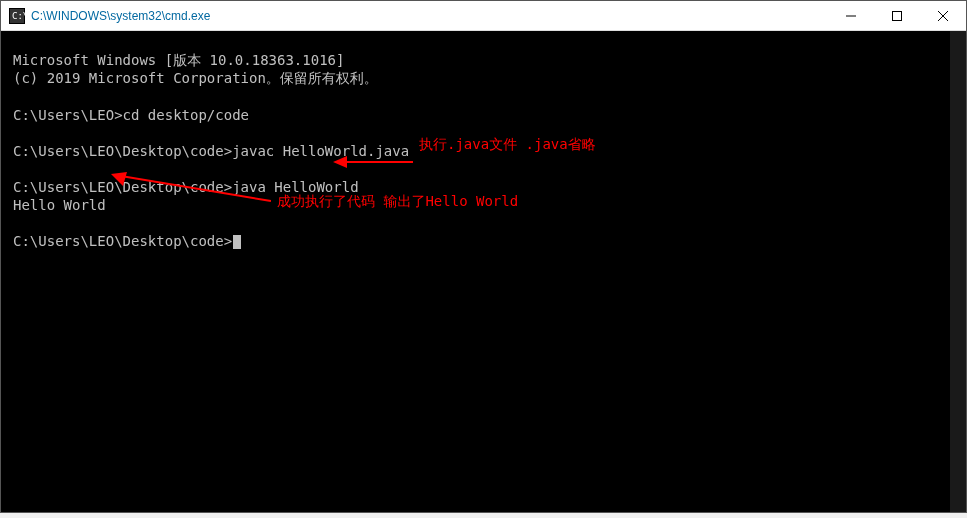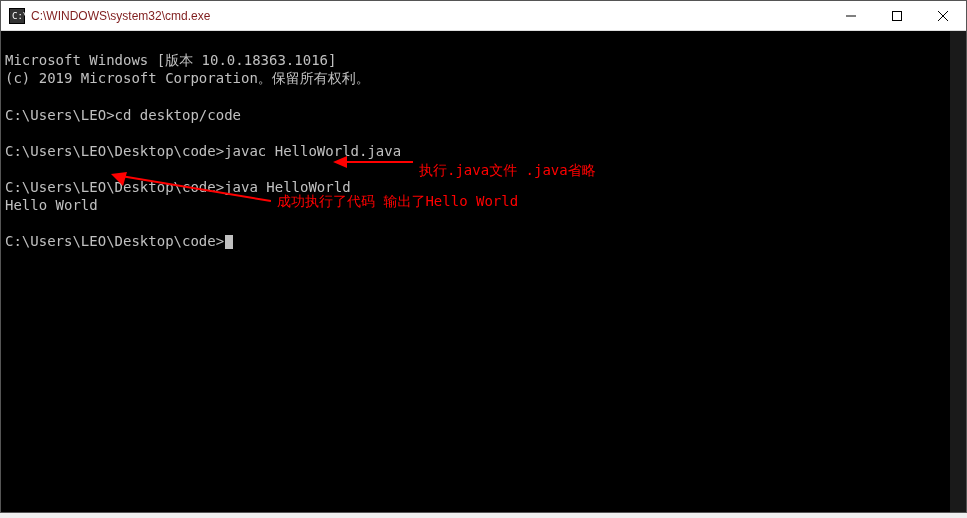--- a/index.html
+++ b/index.html
@@ -33,21 +33,21 @@
       height: 16px;
       margin-left: 8px;
       margin-right: 6px;
       display: inline-flex;
       align-items: center;
       justify-content: center;
     }
     .title-text {
       font-family: "Segoe UI", sans-serif;
       font-size: 12px;
-      color: #7f1d1d;
+      color: #0369a1;
       flex: 1;
     }
     .window-controls {
       display: flex;
       height: 100%;
     }
     .win-btn {
       width: 46px;
       height: 100%;
       display: flex;
@@ -57,21 +57,21 @@
       font-size: 10px;
       color: #000;
       cursor: pointer;
     }
     .terminal-body {
       background: #000;
       color: #c0c0c0;
       font-family: "NSimSun", "SimSun", "Consolas", monospace;
       font-size: 14px;
       line-height: 1.3;
-      padding: 2px 4px;
+      padding: 2px 12px;
       height: calc(100% - 30px);
       white-space: pre;
       position: relative;
     }
     .line {
       display: block;
       min-height: 18px;
     }
     .cursor {
       display: inline-block;
@@ -148,21 +148,21 @@
   </div>
 
   <div class="terminal-body">
 <span class="line">Microsoft Windows [版本 10.0.18363.1016]</span><span class="line">(c) 2019 Microsoft Corporation。保留所有权利。</span><span class="line"></span><span class="line"><span>C:\Users\LEO&gt;</span><span>cd desktop/code</span></span><span class="line"></span><span class="line"><span>C:\Users\LEO\Desktop\code&gt;</span><span>javac HelloWorld.java</span></span><span class="line"></span><span class="line"><span>C:\Users\LEO\Desktop\code&gt;</span><span>java HelloWorld</span></span><span class="line">Hello World</span><span class="line"></span><span class="line"><span>C:\Users\LEO\Desktop\code&gt;</span><span class="cursor"></span></span>
 
     
     <svg class="arrow" style="left:332px; top:123px;" width="80" height="16">
       <line x1="80" y1="8" x2="10" y2="8" stroke="#ff0000" stroke-width="2"></line>
       <polygon points="0,8 14,2 14,14" fill="#ff0000"></polygon>
     </svg>
-    <div class="annotation" style="left:418px; top:130px;">执行.java文件 .java省略</div>
+    <div class="annotation" style="left:418px; top:104px;">执行.java文件 .java省略</div>
 
     
     <svg class="arrow" style="left:100px; top:135px;" width="170" height="40">
       <line x1="170" y1="35" x2="20" y2="10" stroke="#ff0000" stroke-width="2"></line>
       <polygon points="10,8 26,6 22,20" fill="#ff0000"></polygon>
     </svg>
     <div class="annotation" style="left:276px; top:161px;">成功执行了代码 输出了Hello World</div>
   </div>
 
   <div class="scrollbar">

